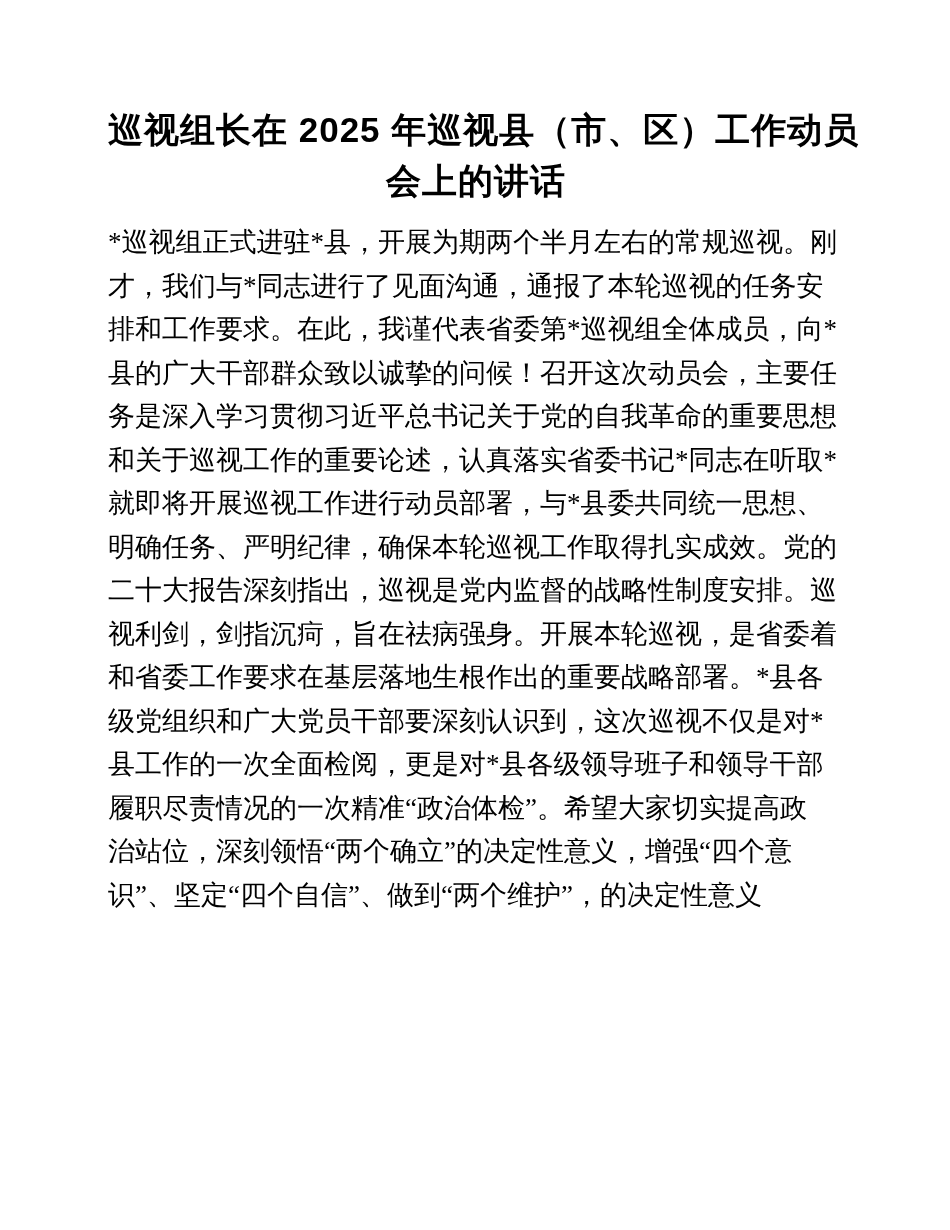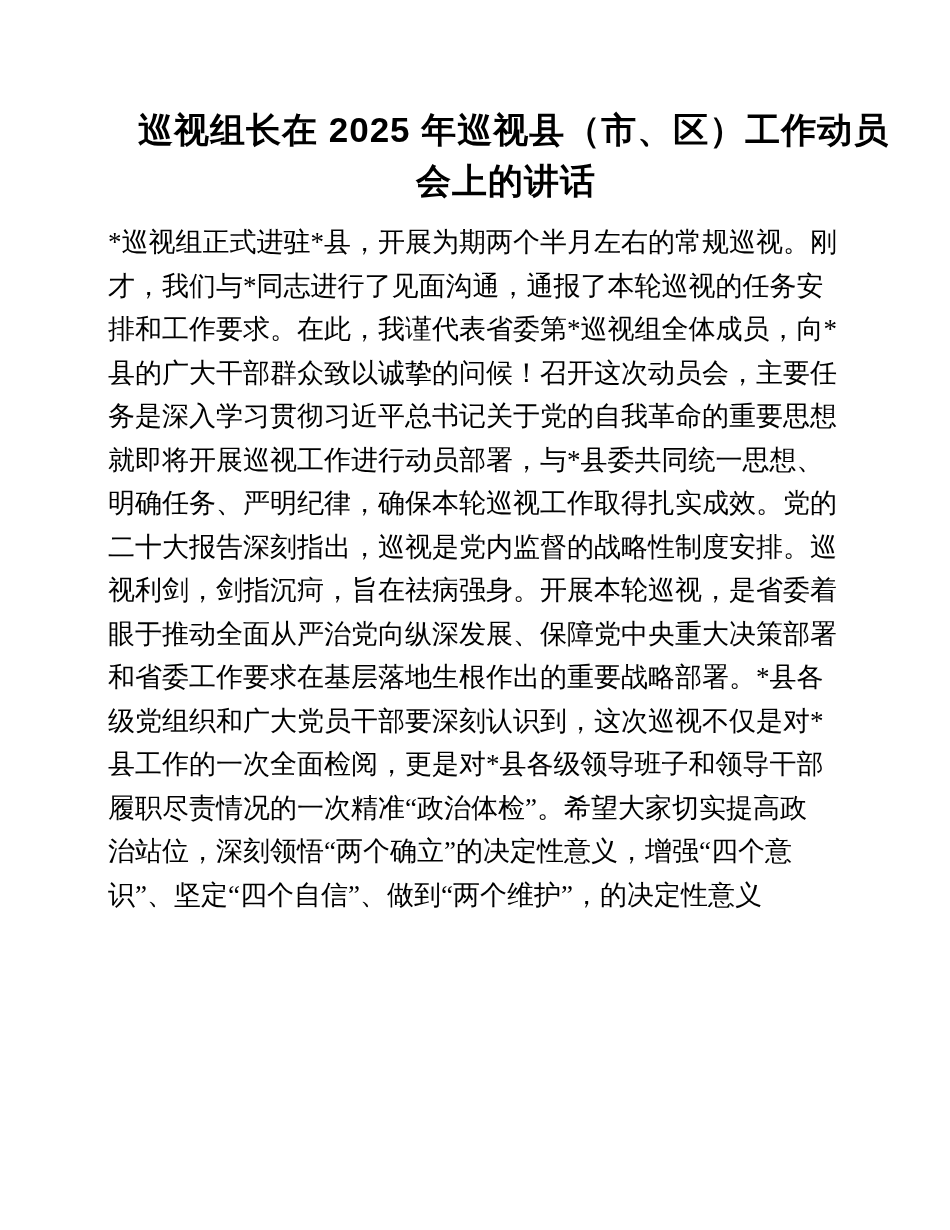--- a/index.html
+++ b/index.html
@@ -20,21 +20,20 @@
     position: absolute;
     top: 104px;
     left: 108px;
     width: 736px;
     text-align: center;
     font-family: "Liberation Sans", "DejaVu Sans", sans-serif;
     font-weight: 700;
     font-size: 35px;
     line-height: 51px;
     letter-spacing: 1px;
-    margin-left: 30px;
   }
   .title-line {
     white-space: nowrap;
   }
   .text-block {
     position: absolute;
     top: 221px;
     left: 108px;
     width: 740px;
   }
@@ -57,25 +56,25 @@
     <div class="title-line">巡视组长在 2025 年巡视县（市、区）工作动员</div>
     <div class="title-line">会上的讲话</div>
   </div>
 
   <div class="text-block">
     <div class="line">*巡视组正式进驻*县，开展为期两个半月左右的常规巡视。刚</div>
     <div class="line">才，我们与*同志进行了见面沟通，通报了本轮巡视的任务安</div>
     <div class="line">排和工作要求。在此，我谨代表省委第*巡视组全体成员，向*</div>
     <div class="line">县的广大干部群众致以诚挚的问候！召开这次动员会，主要任</div>
     <div class="line">务是深入学习贯彻习近平总书记关于党的自我革命的重要思想</div>
+    <div class="line">和关于巡视工作的重要论述，认真落实省委书记*同志在听取*</div>
     <div class="line">就即将开展巡视工作进行动员部署，与*县委共同统一思想、</div>
     <div class="line">明确任务、严明纪律，确保本轮巡视工作取得扎实成效。党的</div>
     <div class="line">二十大报告深刻指出，巡视是党内监督的战略性制度安排。巡</div>
     <div class="line">视利剑，剑指沉疴，旨在祛病强身。开展本轮巡视，是省委着</div>
-    <div class="line">眼于推动全面从严治党向纵深发展、保障党中央重大决策部署</div>
     <div class="line">和省委工作要求在基层落地生根作出的重要战略部署。*县各</div>
     <div class="line">级党组织和广大党员干部要深刻认识到，这次巡视不仅是对*</div>
     <div class="line">县工作的一次全面检阅，更是对*县各级领导班子和领导干部</div>
     <div class="line">履职尽责情况的一次精准“政治体检”。希望大家切实提高政</div>
     <div class="line">治站位，深刻领悟“两个确立”的决定性意义，增强“四个意</div>
     <div class="line">识”、坚定“四个自信”、做到“两个维护”，的决定性意义</div>
   </div>
 
 </div>
 

